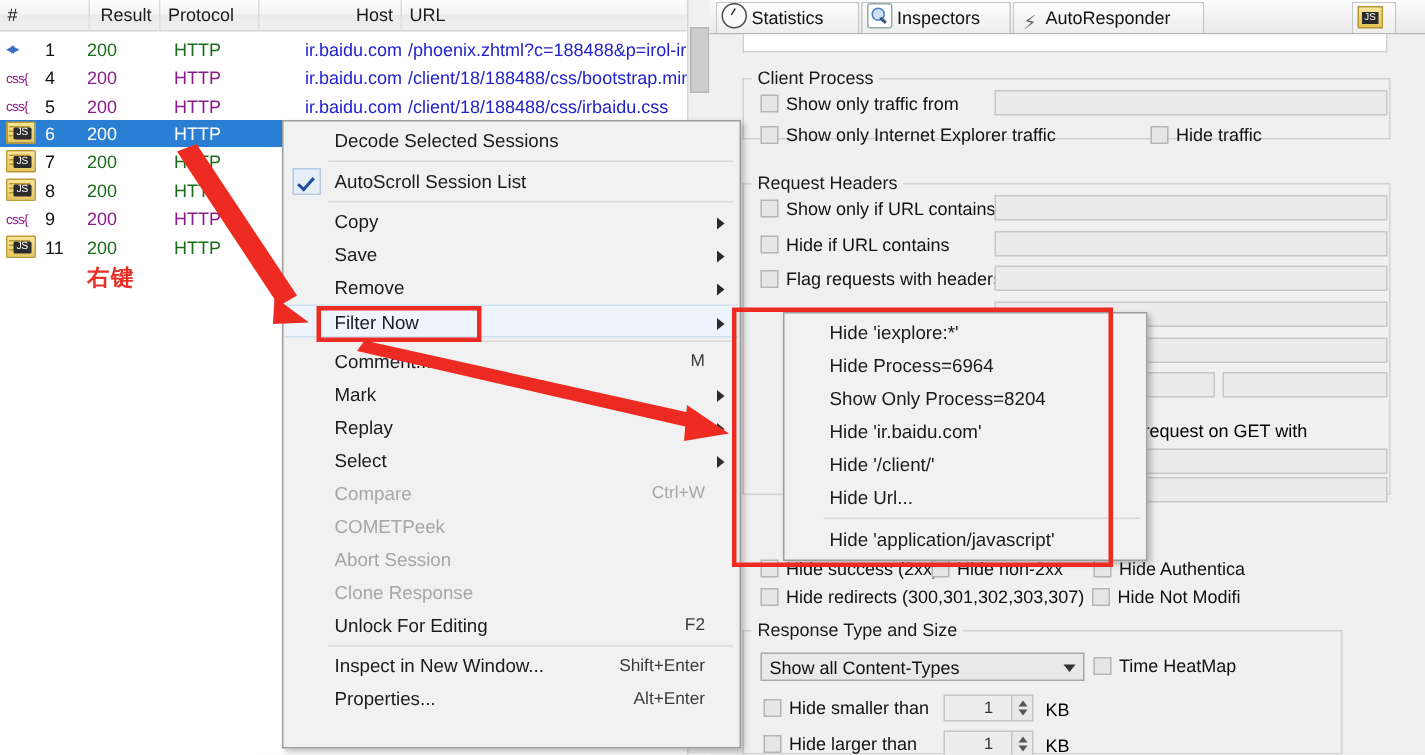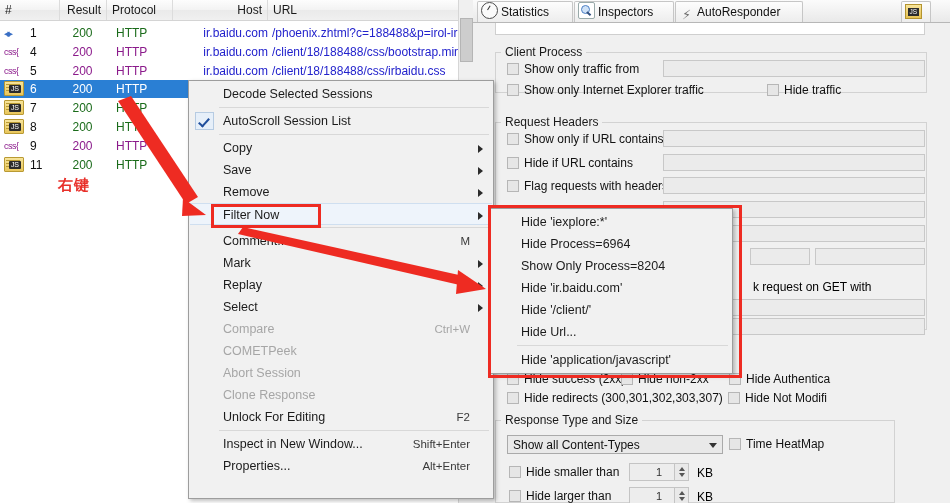--- a/index.html
+++ b/index.html
@@ -25,21 +25,21 @@
   .hc-num{left:0;width:60px;}
   .hc-result{left:60px;width:47px;text-align:right;}
   .hc-proto{left:107px;width:66px;}
   .hc-host{left:173px;width:95px;text-align:right;}
   .hc-url{left:268px;width:205px;border-right:none;}
 
   .grid-row{position:absolute;left:0;width:473px;height:18px;line-height:18px;white-space:nowrap;}
   .grid-row .c{position:absolute;top:0;height:18px;overflow:hidden;white-space:nowrap;}
   .c-icon{left:4px;width:26px;}
   .c-num{left:30px;width:28px;font-size:12px;color:#111;}
-  .c-result{left:58px;width:49px;text-align:center;font-size:12px;color:#1a6b1a;padding-right:8px;}
+  .c-result{left:58px;width:49px;text-align:left;font-size:12px;color:#1a6b1a;padding-right:8px;}
   .c-proto{left:116px;width:60px;font-size:12px;color:#1a6b1a;}
   .c-host{left:170px;width:98px;text-align:right;font-size:12px;color:#2222cc;padding-right:4px;}
   .c-url{left:272px;width:205px;font-size:12px;color:#2222cc;}
   .row-css .c-result,.row-css .c-proto{color:#8b1a8b;}
   .row-css .c-host,.row-css .c-url{color:#2222cc;}
   .row-doc .c-result,.row-doc .c-proto{color:#1a6b1a;}
   .grid-row.selected{background:#2a7fd4;}
   .grid-row.selected .c{color:#fff !important;}
 
   
@@ -127,21 +127,21 @@
   .mi .acc{position:absolute;right:22px;font-size:11.5px;color:#3a3a3a;}
   .mi .sub{position:absolute;right:9px;top:8px;width:0;height:0;border-top:4px solid transparent;border-bottom:4px solid transparent;border-left:5px solid #2b2b2b;}
   .mi.disabled .lbl,.mi.disabled .acc{color:#a6a6a6;}
   .mi.hl{background:#eef4fb;border-top:1px solid #cfdff0;border-bottom:1px solid #cfdff0;}
   .mi .chk{position:absolute;left:5px;top:2px;width:19px;height:18px;background:#e6eff9;border:1px solid #b6cbe2;box-sizing:border-box;}
   .mi .chk:after{content:"";position:absolute;left:5px;top:3px;width:4px;height:9px;border:solid #1f4e9c;border-width:0 2px 2px 0;transform:rotate(42deg);}
   .msep{position:absolute;left:30px;right:4px;height:1px;background:#d8d8d8;}
 
   
   #sub-menu{
-    position:absolute;left:490px;top:208px;width:243px;height:166px;
+    position:absolute;left:522px;top:208px;width:243px;height:166px;
     background:#f1f1f1;border:1px solid #9d9d9d;box-sizing:border-box;
     box-shadow:2px 2px 4px rgba(0,0,0,0.25);
     padding-left:39px;
   }
   #sub-menu .gutter{position:absolute;left:1px;top:1px;width:24px;bottom:1px;background:#f1f1f1;}
   #sub-menu .mi .lbl{left:29px;}
 
   
   .redbox{position:absolute;border:3px solid #ee2b22;box-sizing:border-box;pointer-events:none;}
   svg.annot{position:absolute;left:0;top:0;width:950px;height:503px;pointer-events:none;}

